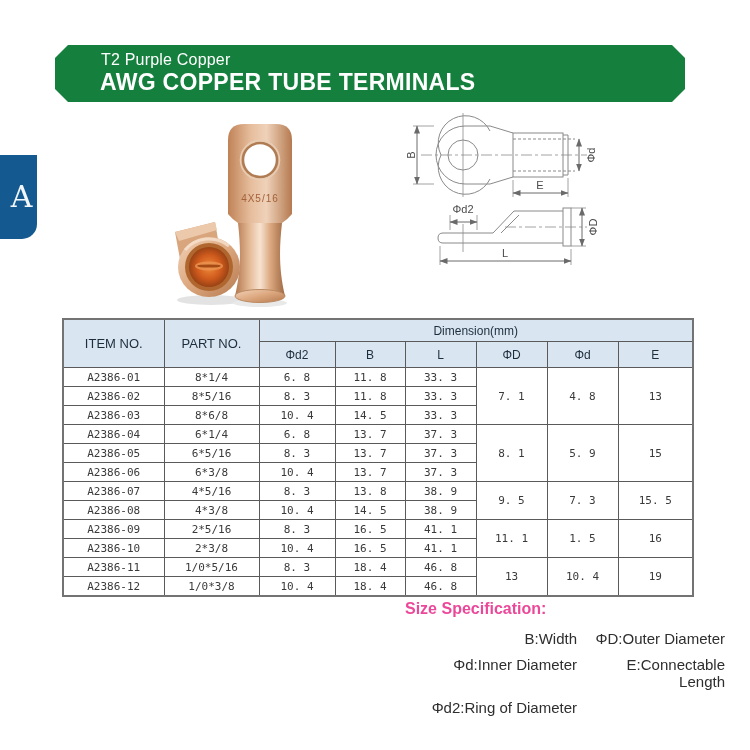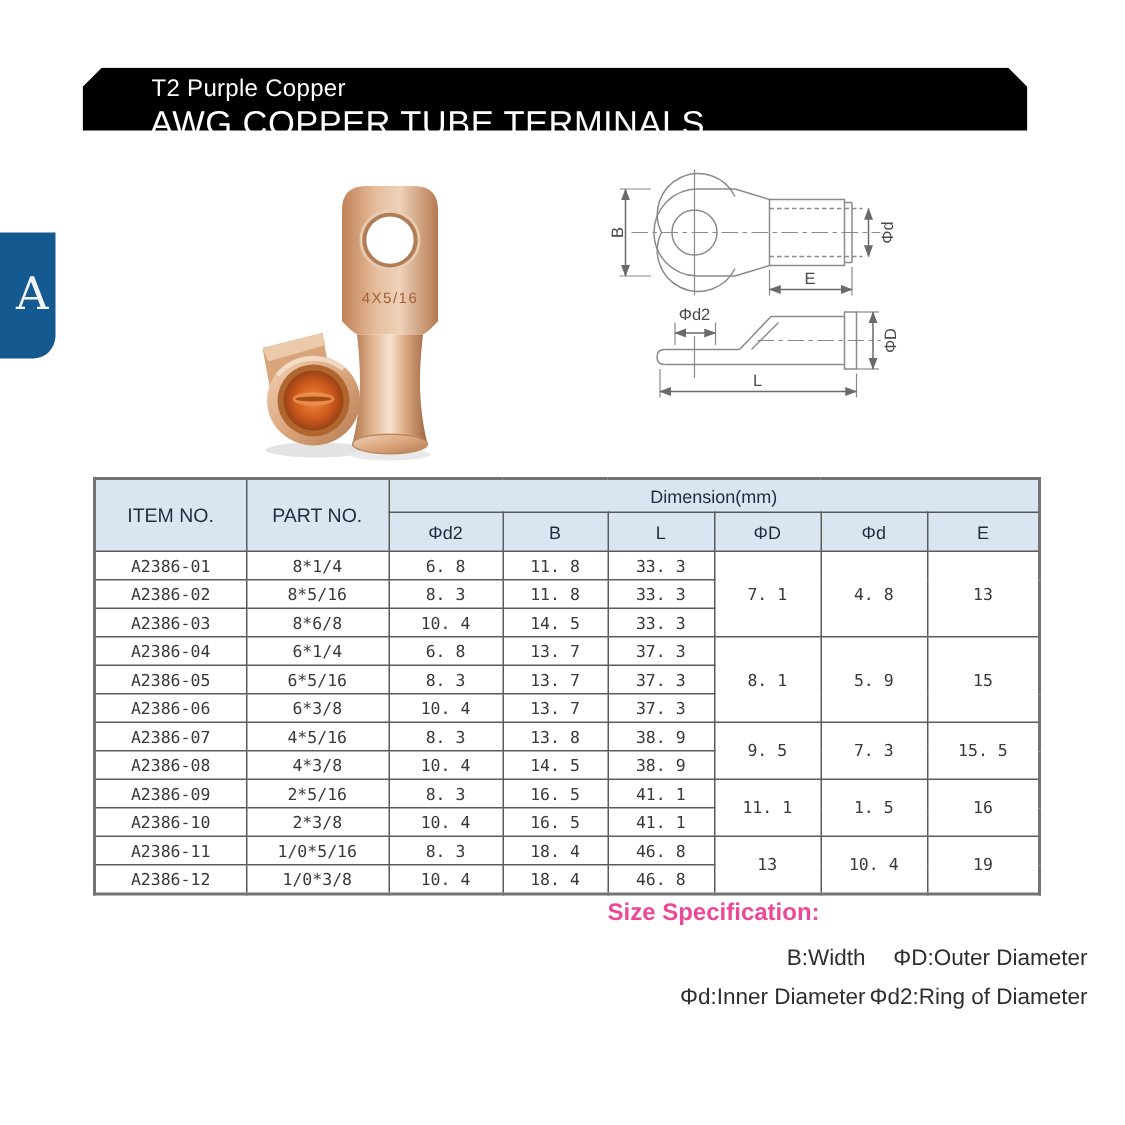--- a/index.html
+++ b/index.html
@@ -1,24 +1,24 @@
 <!DOCTYPE html>
 <html><head>
 <meta charset="utf-8">
 <style>
   html,body{margin:0;padding:0;background:#fff;}
   .page{position:relative;width:750px;height:750px;background:#ffffff;overflow:hidden;
         font-family:"Liberation Sans",sans-serif;}
 
   
-  .banner{position:absolute;left:55px;top:45px;width:630px;height:42px;background:#000000;
+  .banner{position:absolute;left:55px;top:45px;width:630px;height:57px;background:#15803d;
     clip-path:polygon(13px 0,617px 0,630px 13px,630px 44px,617px 57px,13px 57px,0 44px,0 13px);
     color:#fff;padding:0;box-sizing:border-box;}
   .banner-sub{position:absolute;left:46px;top:6px;font-size:16px;font-weight:400;letter-spacing:.2px;}
-  .banner-title{position:absolute;left:45px;top:24px;font-size:23px;font-weight:400;letter-spacing:.3px;}
+  .banner-title{position:absolute;left:45px;top:24px;font-size:23px;font-weight:700;letter-spacing:.3px;}
 
   
   .side-tab{position:absolute;left:0;top:155px;width:37px;height:84px;background:#14598f;
     border-radius:0 0 15px 0;display:flex;align-items:center;justify-content:center;}
   .side-tab span{font-family:"DejaVu Serif",serif;color:#f2f7fb;font-size:30px;line-height:1;
     padding-left:6px;}
 
   
   .photo-svg{position:absolute;left:125px;top:110px;}
   .draw-svg{position:absolute;left:405px;top:112px;}
@@ -304,17 +304,18 @@
       </tr>
     </tbody>
   </table>
 
   <div class="size-spec">
     <h3>Size Specification:</h3>
     <div class="spec-grid">
       <span>B:Width</span>
       <span>ΦD:Outer Diameter</span>
       <span>Φd:Inner Diameter</span>
+      <span>E:Connectable Length</span>
       <span>Φd2:Ring of Diameter</span>
     </div>
   </div>
 
 </div>
 
 </body></html>

